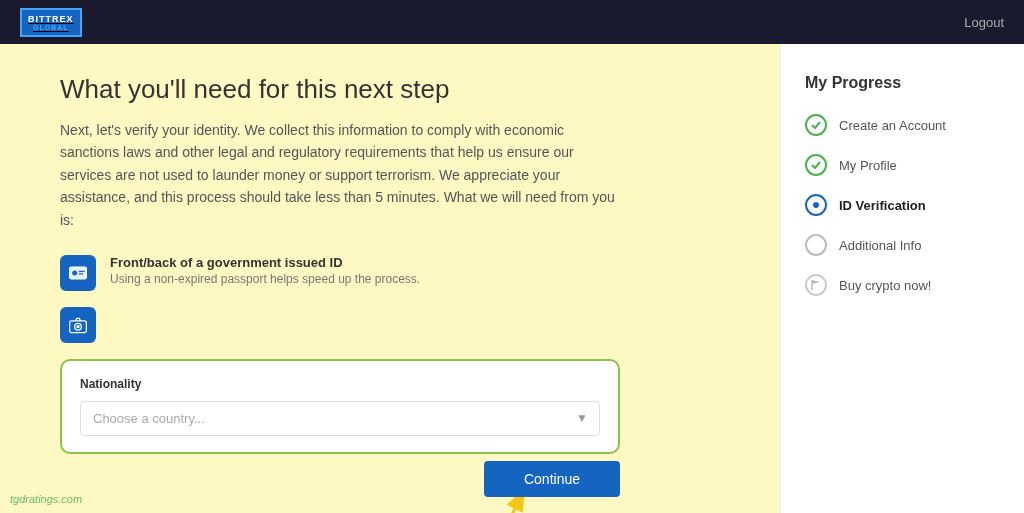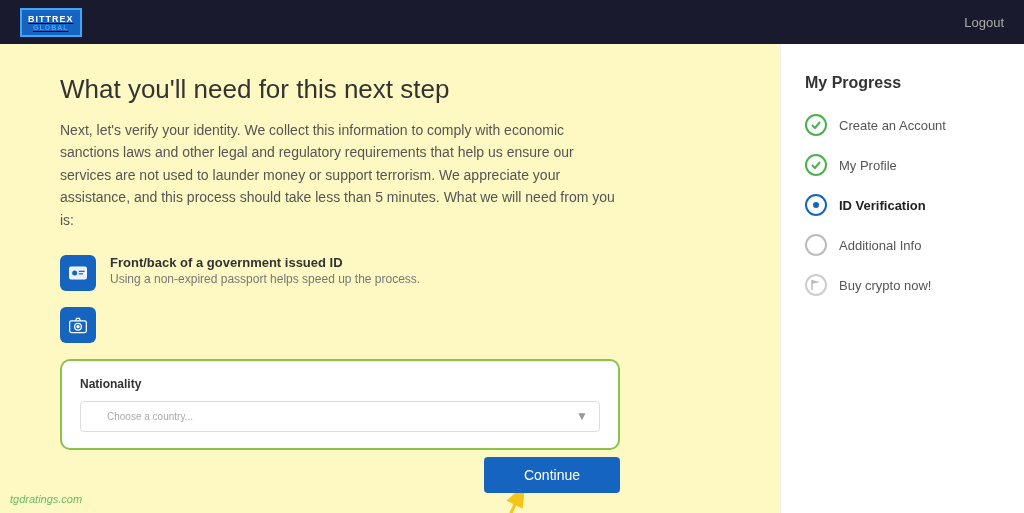--- a/index.html
+++ b/index.html
@@ -109,22 +109,22 @@
       font-size: 12px;
       font-weight: 600;
       color: #333;
       margin-bottom: 10px;
     }
 
     .country-select {
       width: 100%;
       border: 1px solid #ddd;
       border-radius: 4px;
-      padding: 9px 26px;
-      font-size: 10px;
+      padding: 9px 12px;
+      font-size: 13px;
       color: #aaa;
       background: white;
       appearance: none;
       -webkit-appearance: none;
       cursor: pointer;
       outline: none;
     }
 
     .select-wrapper {
       position: relative;

